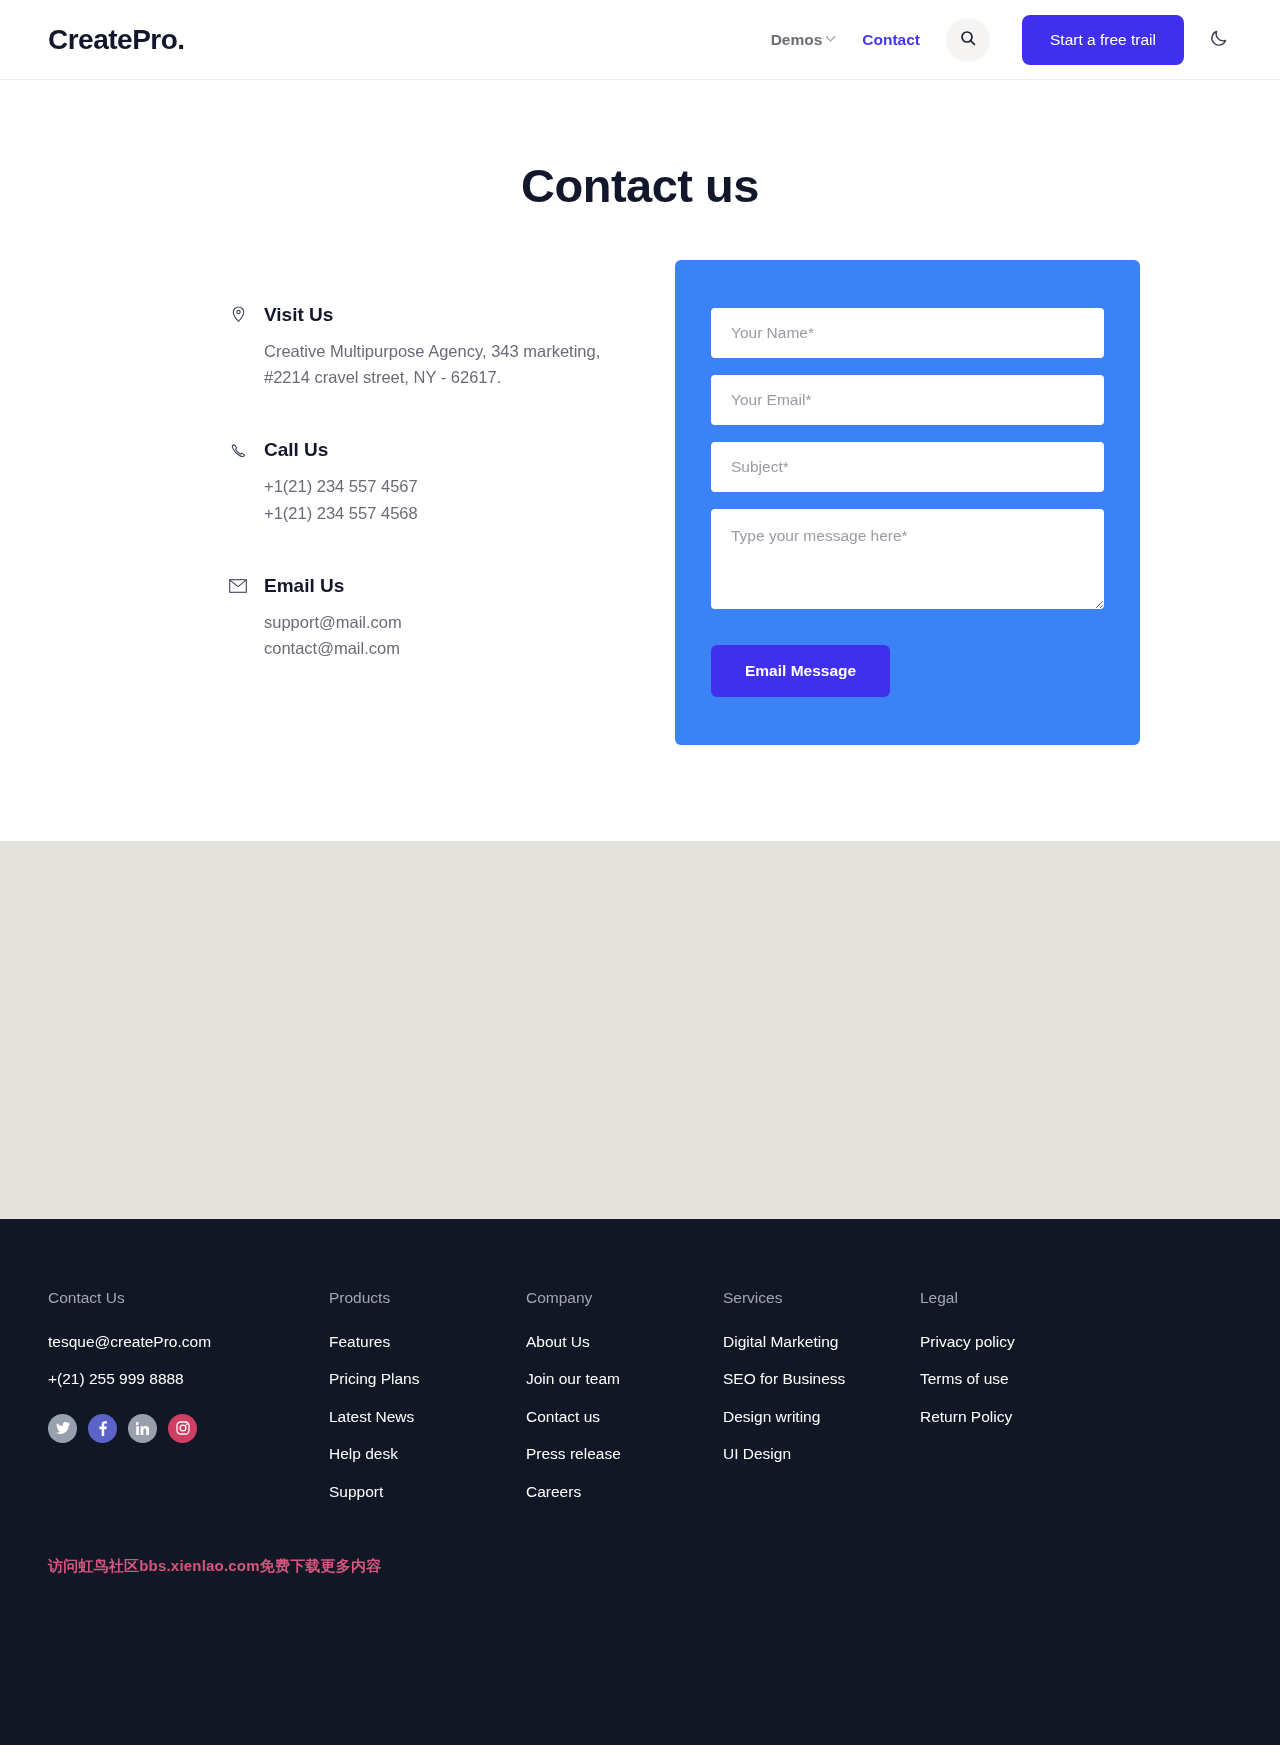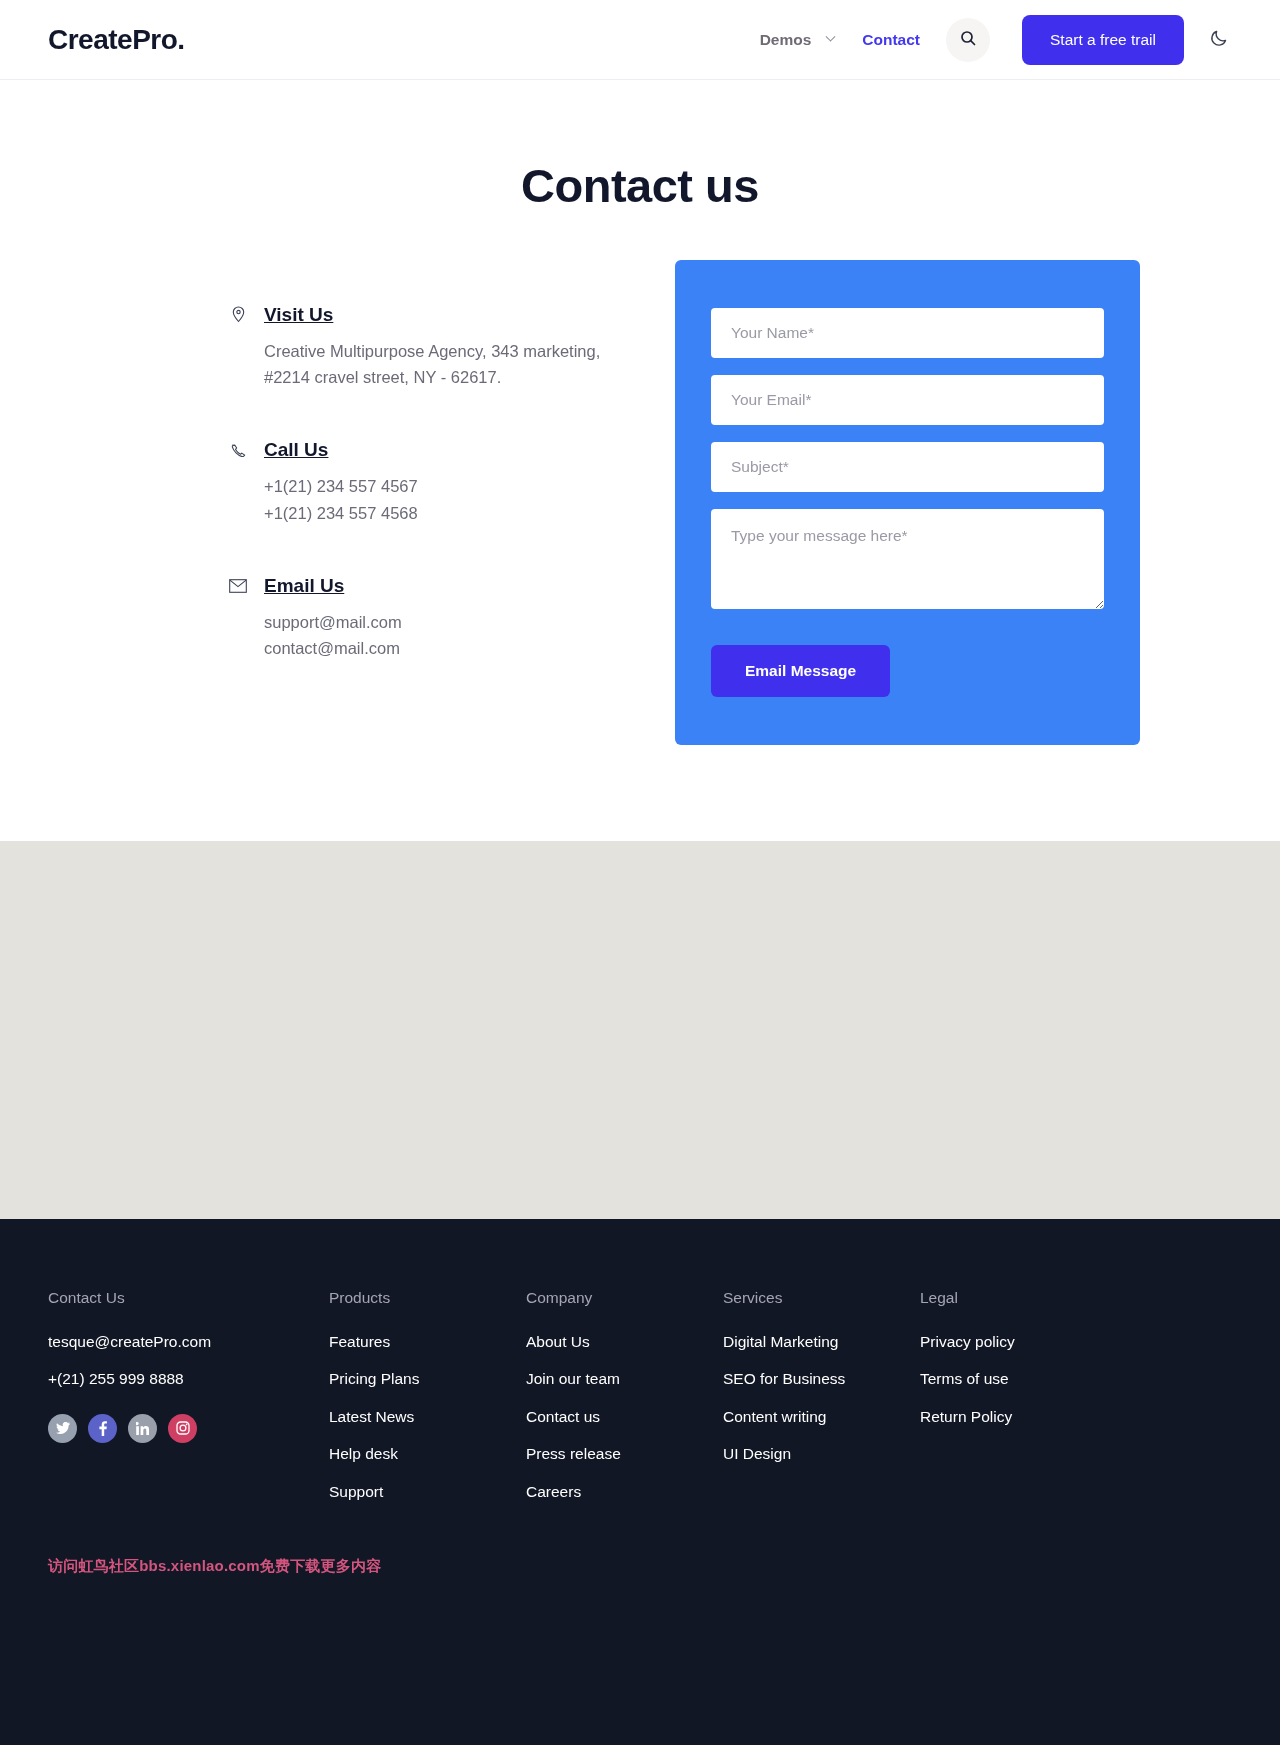--- a/index.html
+++ b/index.html
@@ -35,21 +35,21 @@
     align-items: center;
     gap: 0;
   }
   .nav-link {
     font-size: 15.5px;
     font-weight: 700;
     color: #6f6a74;
     text-decoration: none;
     display: flex;
     align-items: center;
-    gap: 16px;
+    gap: 5px;
     padding: 0 14px;
     cursor: pointer;
   }
   .nav-link.active { color: #4338f0; }
   .caret {
     display: inline-block;
     width: 7px; height: 7px;
     border-right: 1.6px solid #8d8894;
     border-bottom: 1.6px solid #8d8894;
     transform: rotate(45deg) translate(-2px,-2px);
@@ -134,21 +134,20 @@
   .info-icon {
     width: 20px;
     display: flex; align-items: center; justify-content: center;
     color: #3c4356;
     flex: none;
   }
   .info-title {
     font-size: 19px;
     font-weight: 700;
     color: #12172b;
-    text-decoration: underline;
   }
   .info-body {
     padding-left: 36px;
     font-size: 16.5px;
     line-height: 1.62;
     color: #6b6b78;
   }
   .info-body div { white-space: nowrap; }
 
   
@@ -411,21 +410,21 @@
       <a>Join our team</a>
       <a>Contact us</a>
       <a>Press release</a>
       <a>Careers</a>
     </div>
 
     <div class="fcol fcol-services">
       <h4>Services</h4>
       <a>Digital Marketing</a>
       <a>SEO for Business</a>
-      <a>Content writing</a>
+      <a>Design writing</a>
       <a>UI Design</a>
     </div>
 
     <div class="fcol fcol-legal">
       <h4>Legal</h4>
       <a>Privacy policy</a>
       <a>Terms of use</a>
       <a>Return Policy</a>
     </div>
 

